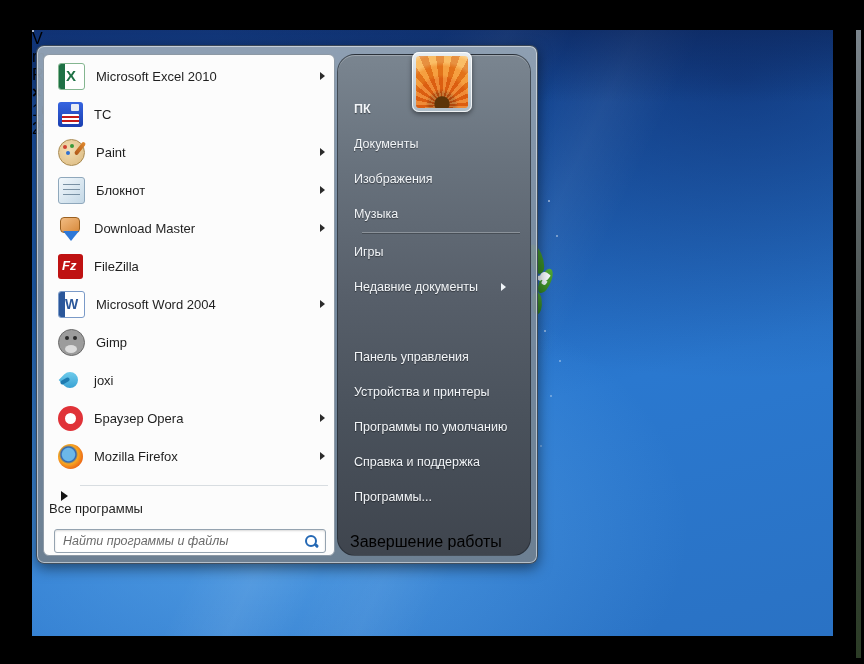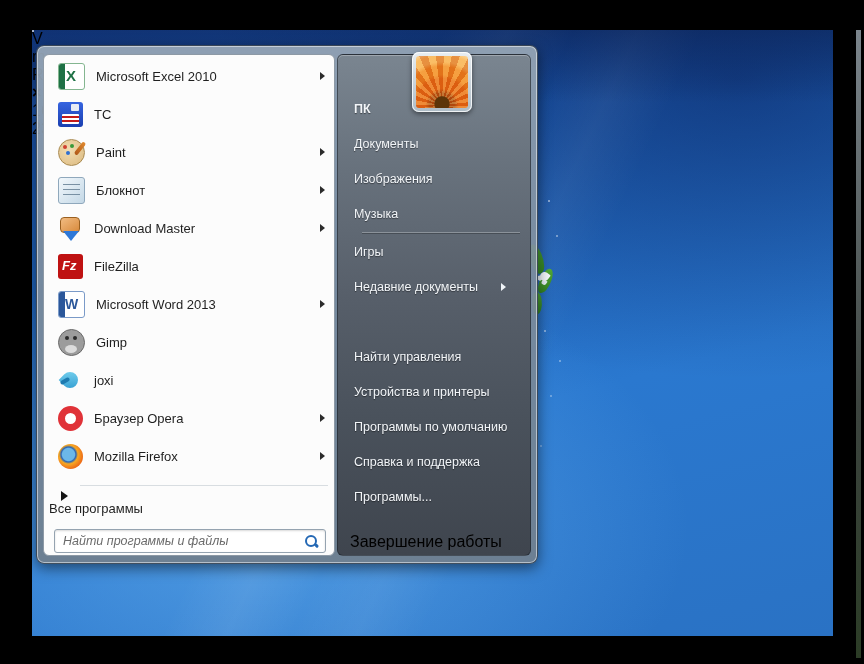--- a/index.html
+++ b/index.html
@@ -85,21 +85,21 @@
   #search-box{position:absolute;left:10px;top:474px;width:272px;height:24px;background:#fff;border:1px solid #95a3b0;border-radius:3px;
     box-sizing:border-box;display:flex;align-items:center;padding:0 6px;box-shadow:inset 0 1px 2px rgba(0,0,0,.15);}
   #search-box input{flex:1;border:none;outline:none;background:transparent;font:italic 12.5px "Liberation Sans",sans-serif;color:#6a6a6a;}
   #search-box input::placeholder{font-style:italic;color:#6a6a6a;opacity:1;}
   .lens{position:relative;width:15px;height:15px;flex:none;}
   .lens::before{content:"";position:absolute;left:1px;top:1px;width:8px;height:8px;border:2px solid #2468b4;border-radius:50%;}
   .lens::after{content:"";position:absolute;left:10px;top:10px;width:5px;height:2.5px;background:#2468b4;border-radius:2px;transform:rotate(45deg);}
 
   
   #right-panel{
-    position:absolute;left:300px;top:8px;width:194px;height:502px;border-radius:6px;box-sizing:border-box;
+    position:absolute;left:300px;top:8px;width:194px;height:502px;border-radius:18px;box-sizing:border-box;
     background:linear-gradient(180deg,#7a8590 0%,#68727d 22%,#575f6a 48%,#4a525c 72%,#3f454e 100%);
     border:1px solid rgba(25,33,42,.55);box-shadow:inset 0 1px 0 rgba(255,255,255,.28);
   }
   .rp-row{position:absolute;left:3px;right:3px;height:35px;display:flex;align-items:center;padding:0 13px;box-sizing:border-box;border-radius:3px;}
   .rp-label{font-size:12.5px;color:#f2f5f8;text-shadow:0 1px 1px rgba(0,0,0,.45);}
   .rp-label.bold{font-weight:bold;}
   .rp-separator{position:absolute;left:24px;right:10px;top:177px;height:1px;background:rgba(255,255,255,.28);box-shadow:0 1px 0 rgba(0,0,0,.25);}
   
   #user-avatar{
     position:absolute;left:375px;top:6px;width:60px;height:60px;border-radius:7px;
@@ -244,21 +244,21 @@
         <span class="li-icon ic-dm"></span>
         <span class="lp-label">Download Master</span>
         <span class="arrow-r"></span>
       </div>
       <div class="lp-row" style="top:192px">
         <span class="li-icon ic-fz"></span>
         <span class="lp-label">FileZilla</span>
       </div>
       <div class="lp-row" style="top:230px">
         <span class="li-icon ic-word"></span>
-        <span class="lp-label">Microsoft Word 2013</span>
+        <span class="lp-label">Microsoft Word 2004</span>
         <span class="arrow-r"></span>
       </div>
       <div class="lp-row" style="top:268px">
         <span class="li-icon ic-gimp"></span>
         <span class="lp-label">Gimp</span>
       </div>
       <div class="lp-row" style="top:306px">
         <span class="li-icon ic-joxi"></span>
         <span class="lp-label">joxi</span>
       </div>
@@ -298,21 +298,21 @@
       </div>
       <div class="rp-separator"></div>
       <div class="rp-row" style="top:179px">
         <span class="rp-label">Игры</span>
       </div>
       <div class="rp-row" style="top:214px">
         <span class="rp-label">Недавние документы</span>
         <span class="arrow-r white"></span>
       </div>
       <div class="rp-row" style="top:284px">
-        <span class="rp-label">Найти управления</span>
+        <span class="rp-label">Панель управления</span>
       </div>
       <div class="rp-row" style="top:319px">
         <span class="rp-label">Устройства и принтеры</span>
       </div>
       <div class="rp-row" style="top:354px">
         <span class="rp-label">Программы по умолчанию</span>
       </div>
       <div class="rp-row" style="top:389px">
         <span class="rp-label">Справка и поддержка</span>
       </div>

